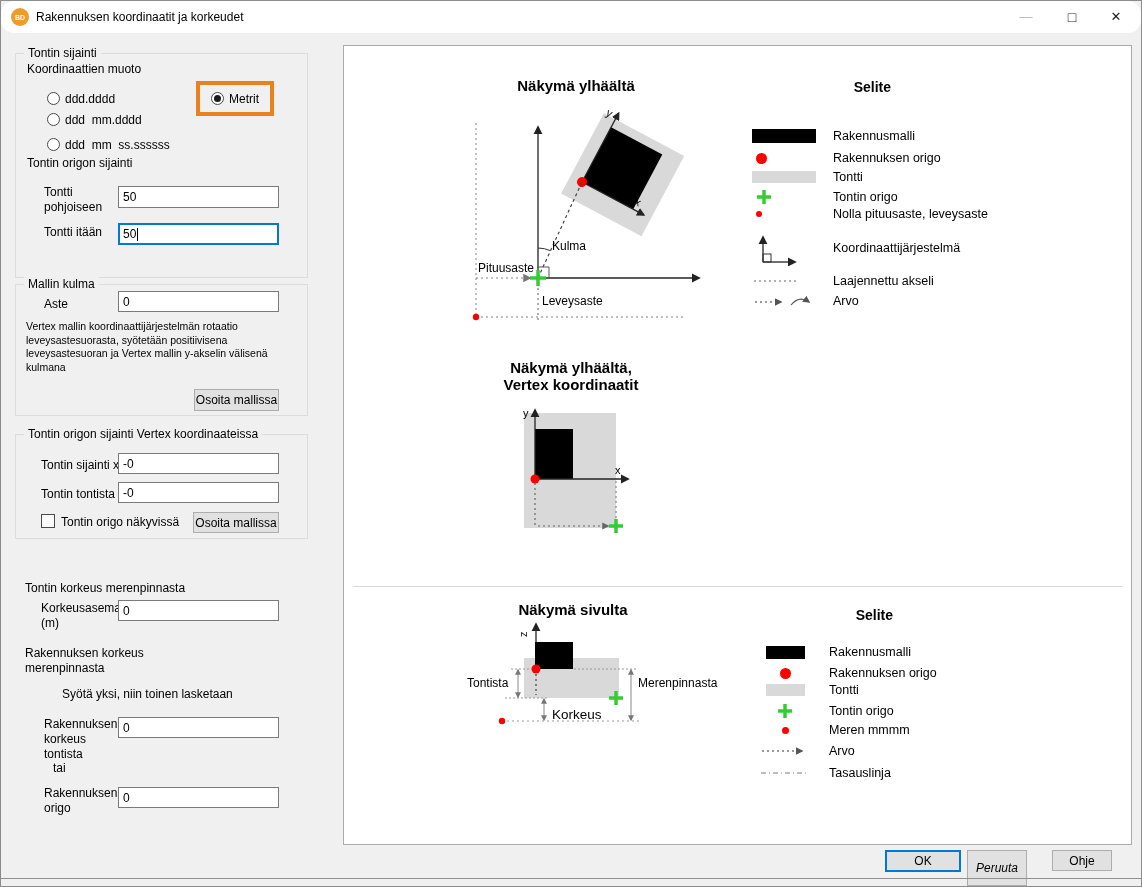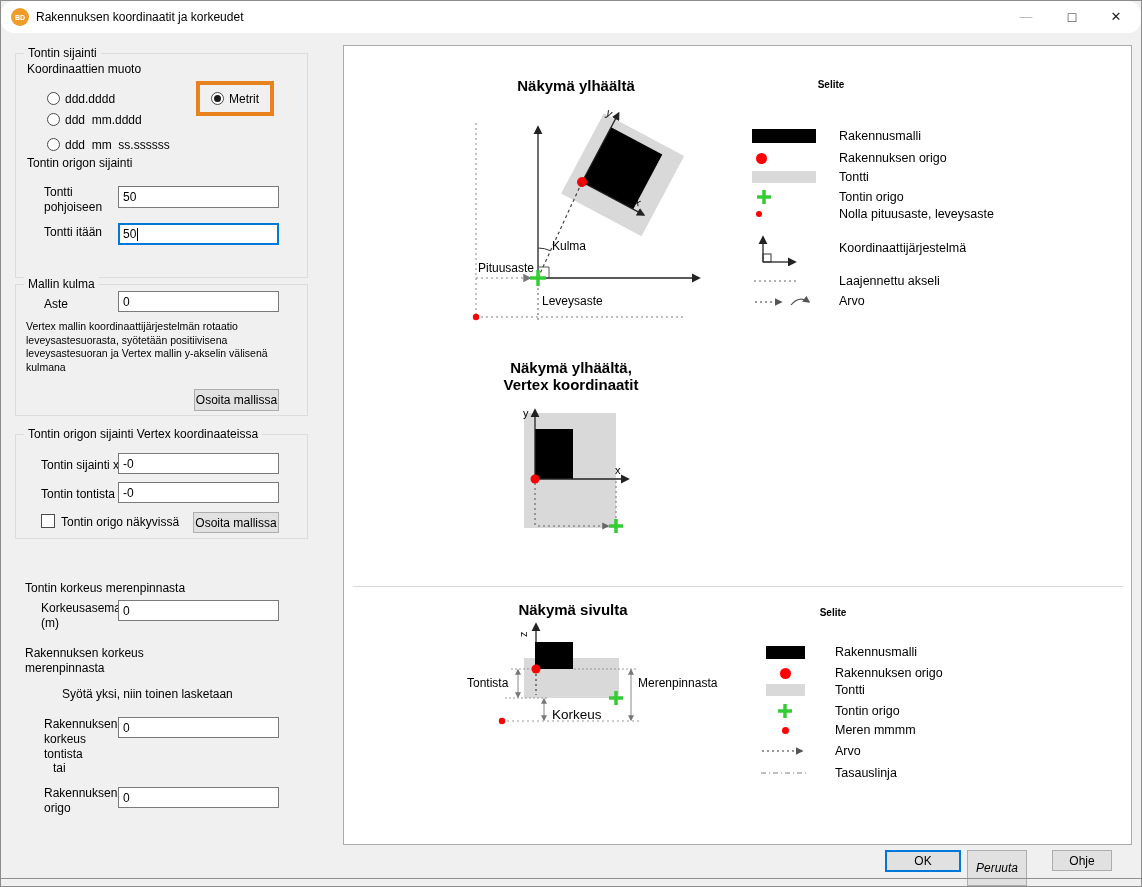--- a/index.html
+++ b/index.html
@@ -41,22 +41,22 @@
     font-family:"Liberation Sans", sans-serif; font-size:12px; color:#000;
     display:flex; align-items:center; justify-content:center; cursor:default;
   }
   .btn.default { border:2px solid #0078d7; }
   .highlight-box { position:absolute; border:4px solid #e8821e; background:transparent; }
   
   .canvas-panel { position:absolute; left:342px; top:44px; width:789px; height:800px; background:#fff; border:1px solid #ababab; }
   .diagram-title { position:absolute; font-size:15px; font-weight:bold; text-align:center; line-height:1.15; }
   .separator { position:absolute; left:352px; top:585px; width:770px; height:1px; background:#d9d9d9; }
   
-  .legend-title { position:absolute; font-size:10px; font-weight:bold; text-align:center; }
-  .legend-row { position:absolute; display:flex; align-items:center;gap:6px; }
+  .legend-title { position:absolute; font-size:14px; font-weight:bold; text-align:right; }
+  .legend-row { position:absolute; display:flex; align-items:center; }
   .swatch { display:flex; align-items:center; justify-content:center; }
   .sw-black { background:#000; }
   .sw-gray { background:#d9d9d9; }
   .dot-red { border-radius:50%; background:#ff0000; }
   .legend-label { font-size:12.5px; white-space:nowrap; }
   .pre { white-space:pre; }
   .footer-line { position:absolute; left:0; top:877px; width:1142px; height:1px; background:#909090; }
   svg text { font-family:"Liberation Sans", sans-serif; }
 </style>
 </head>

